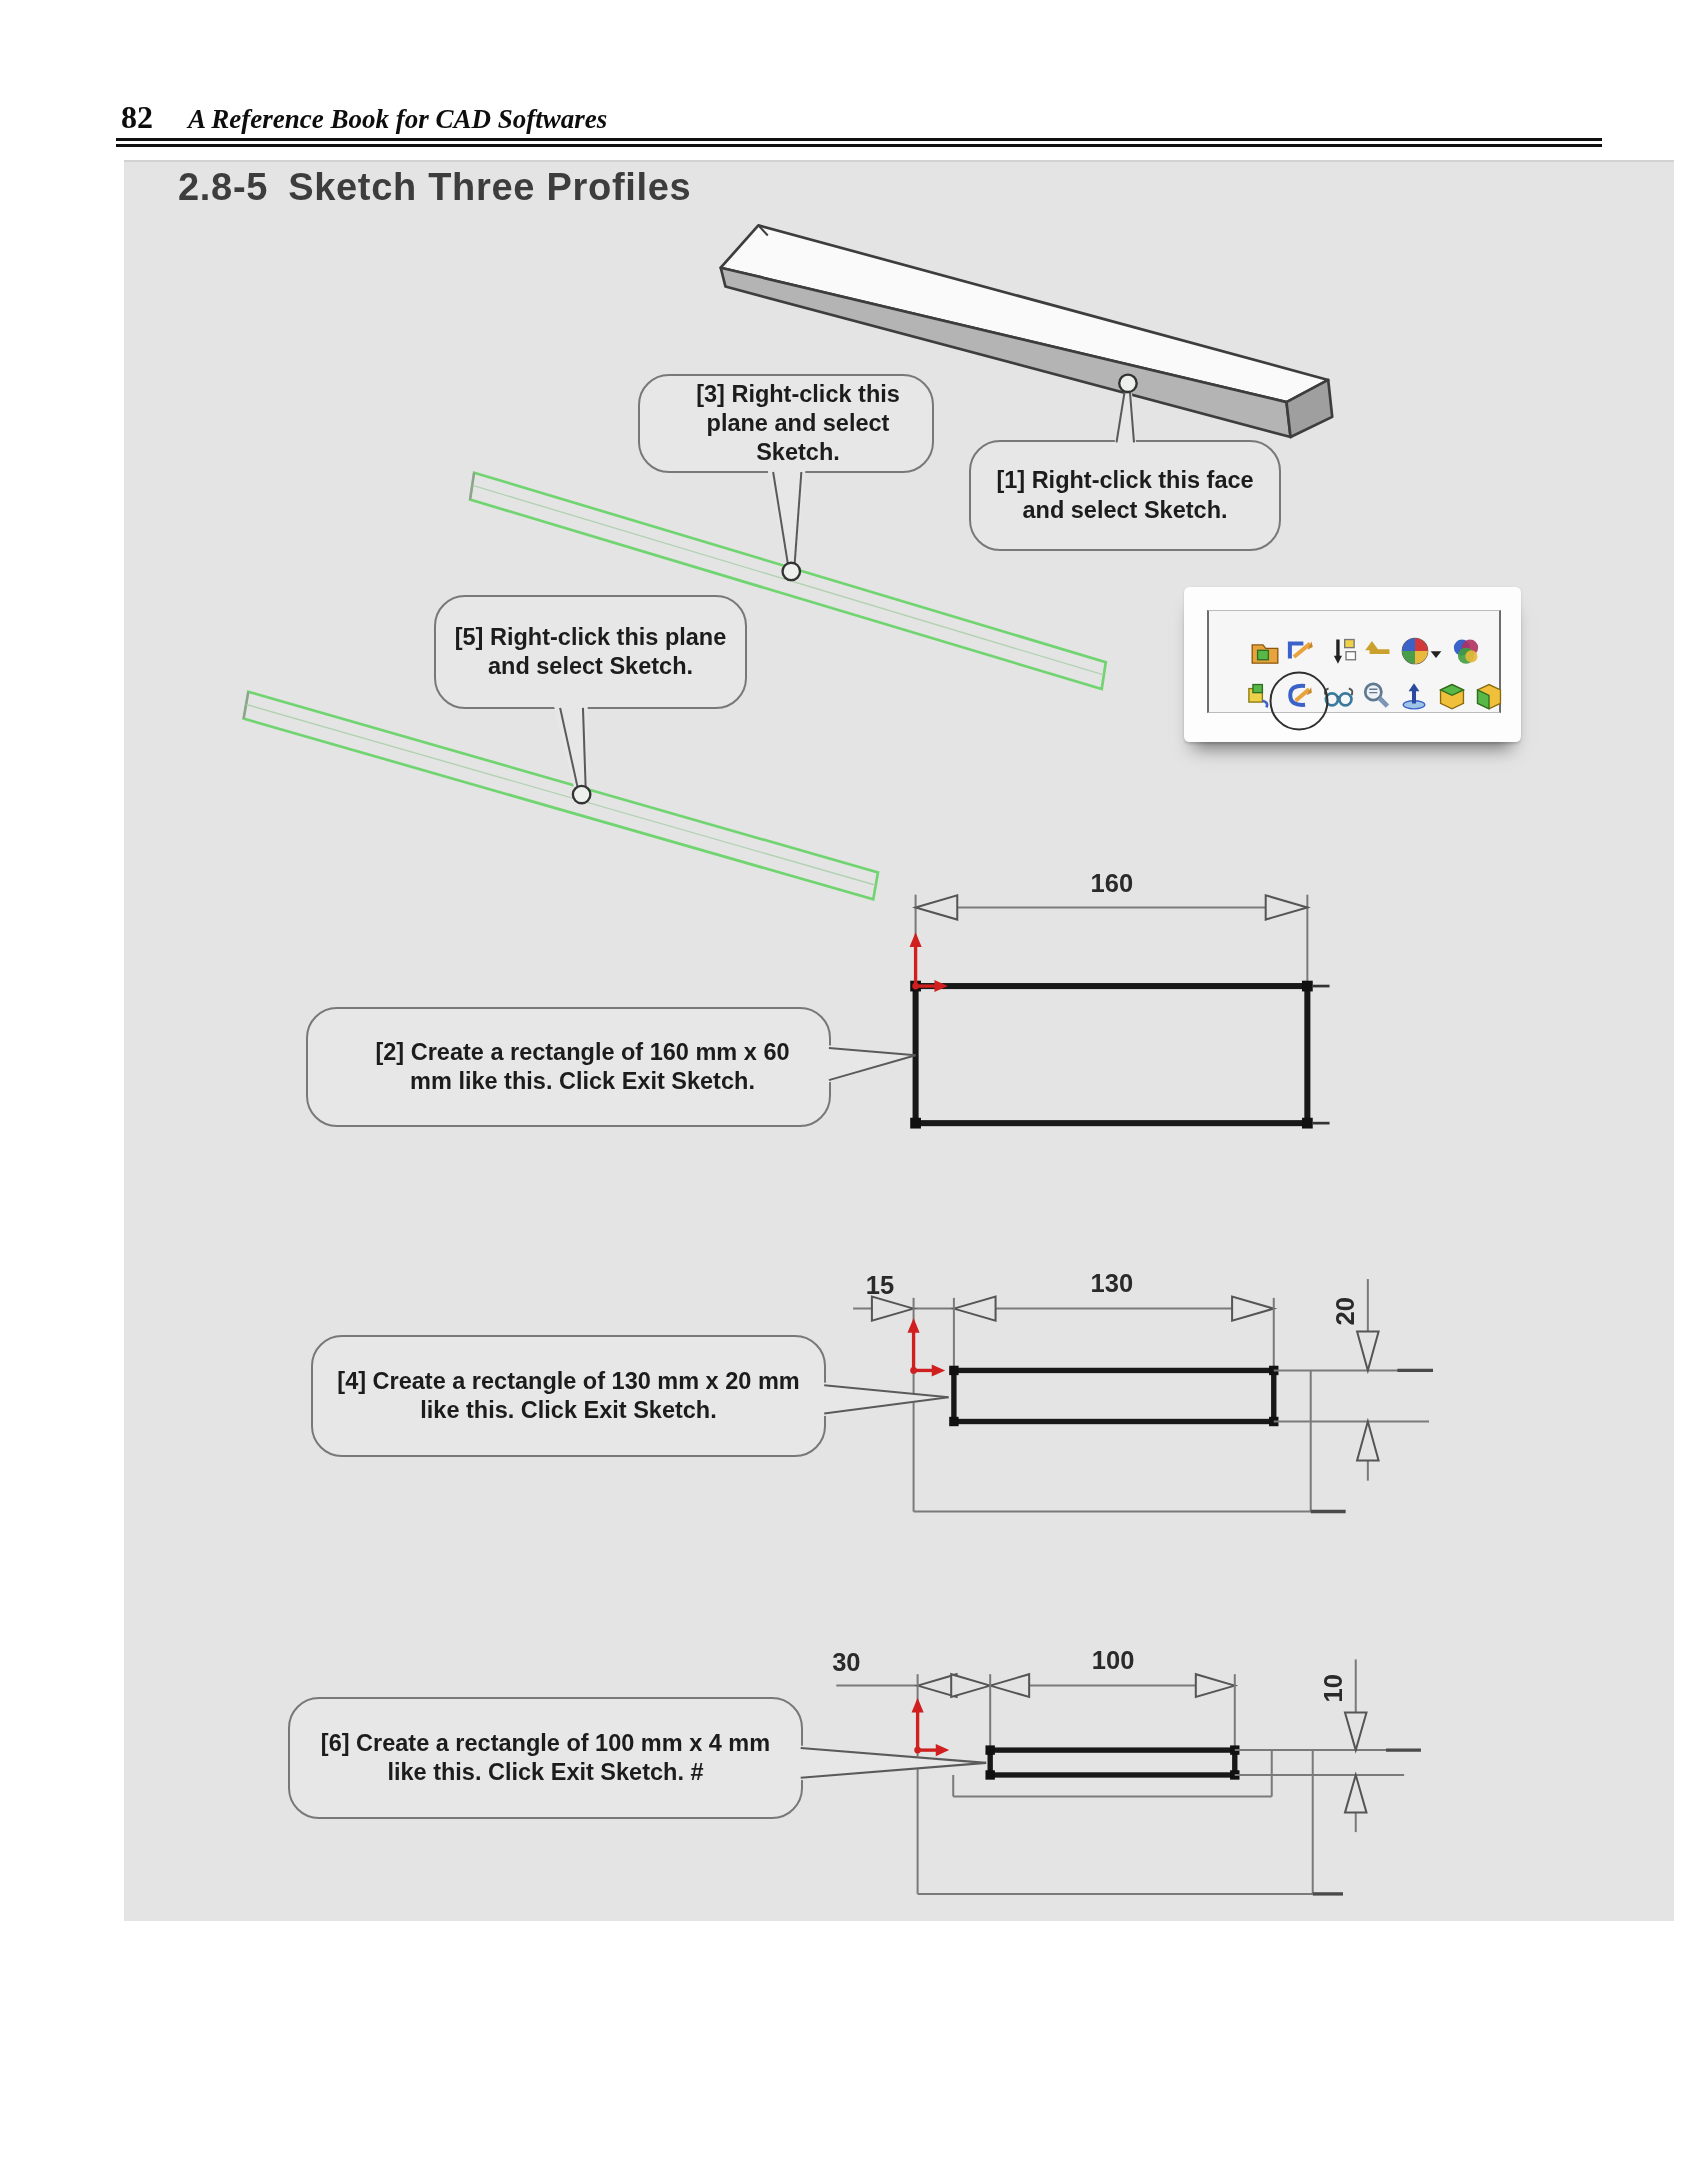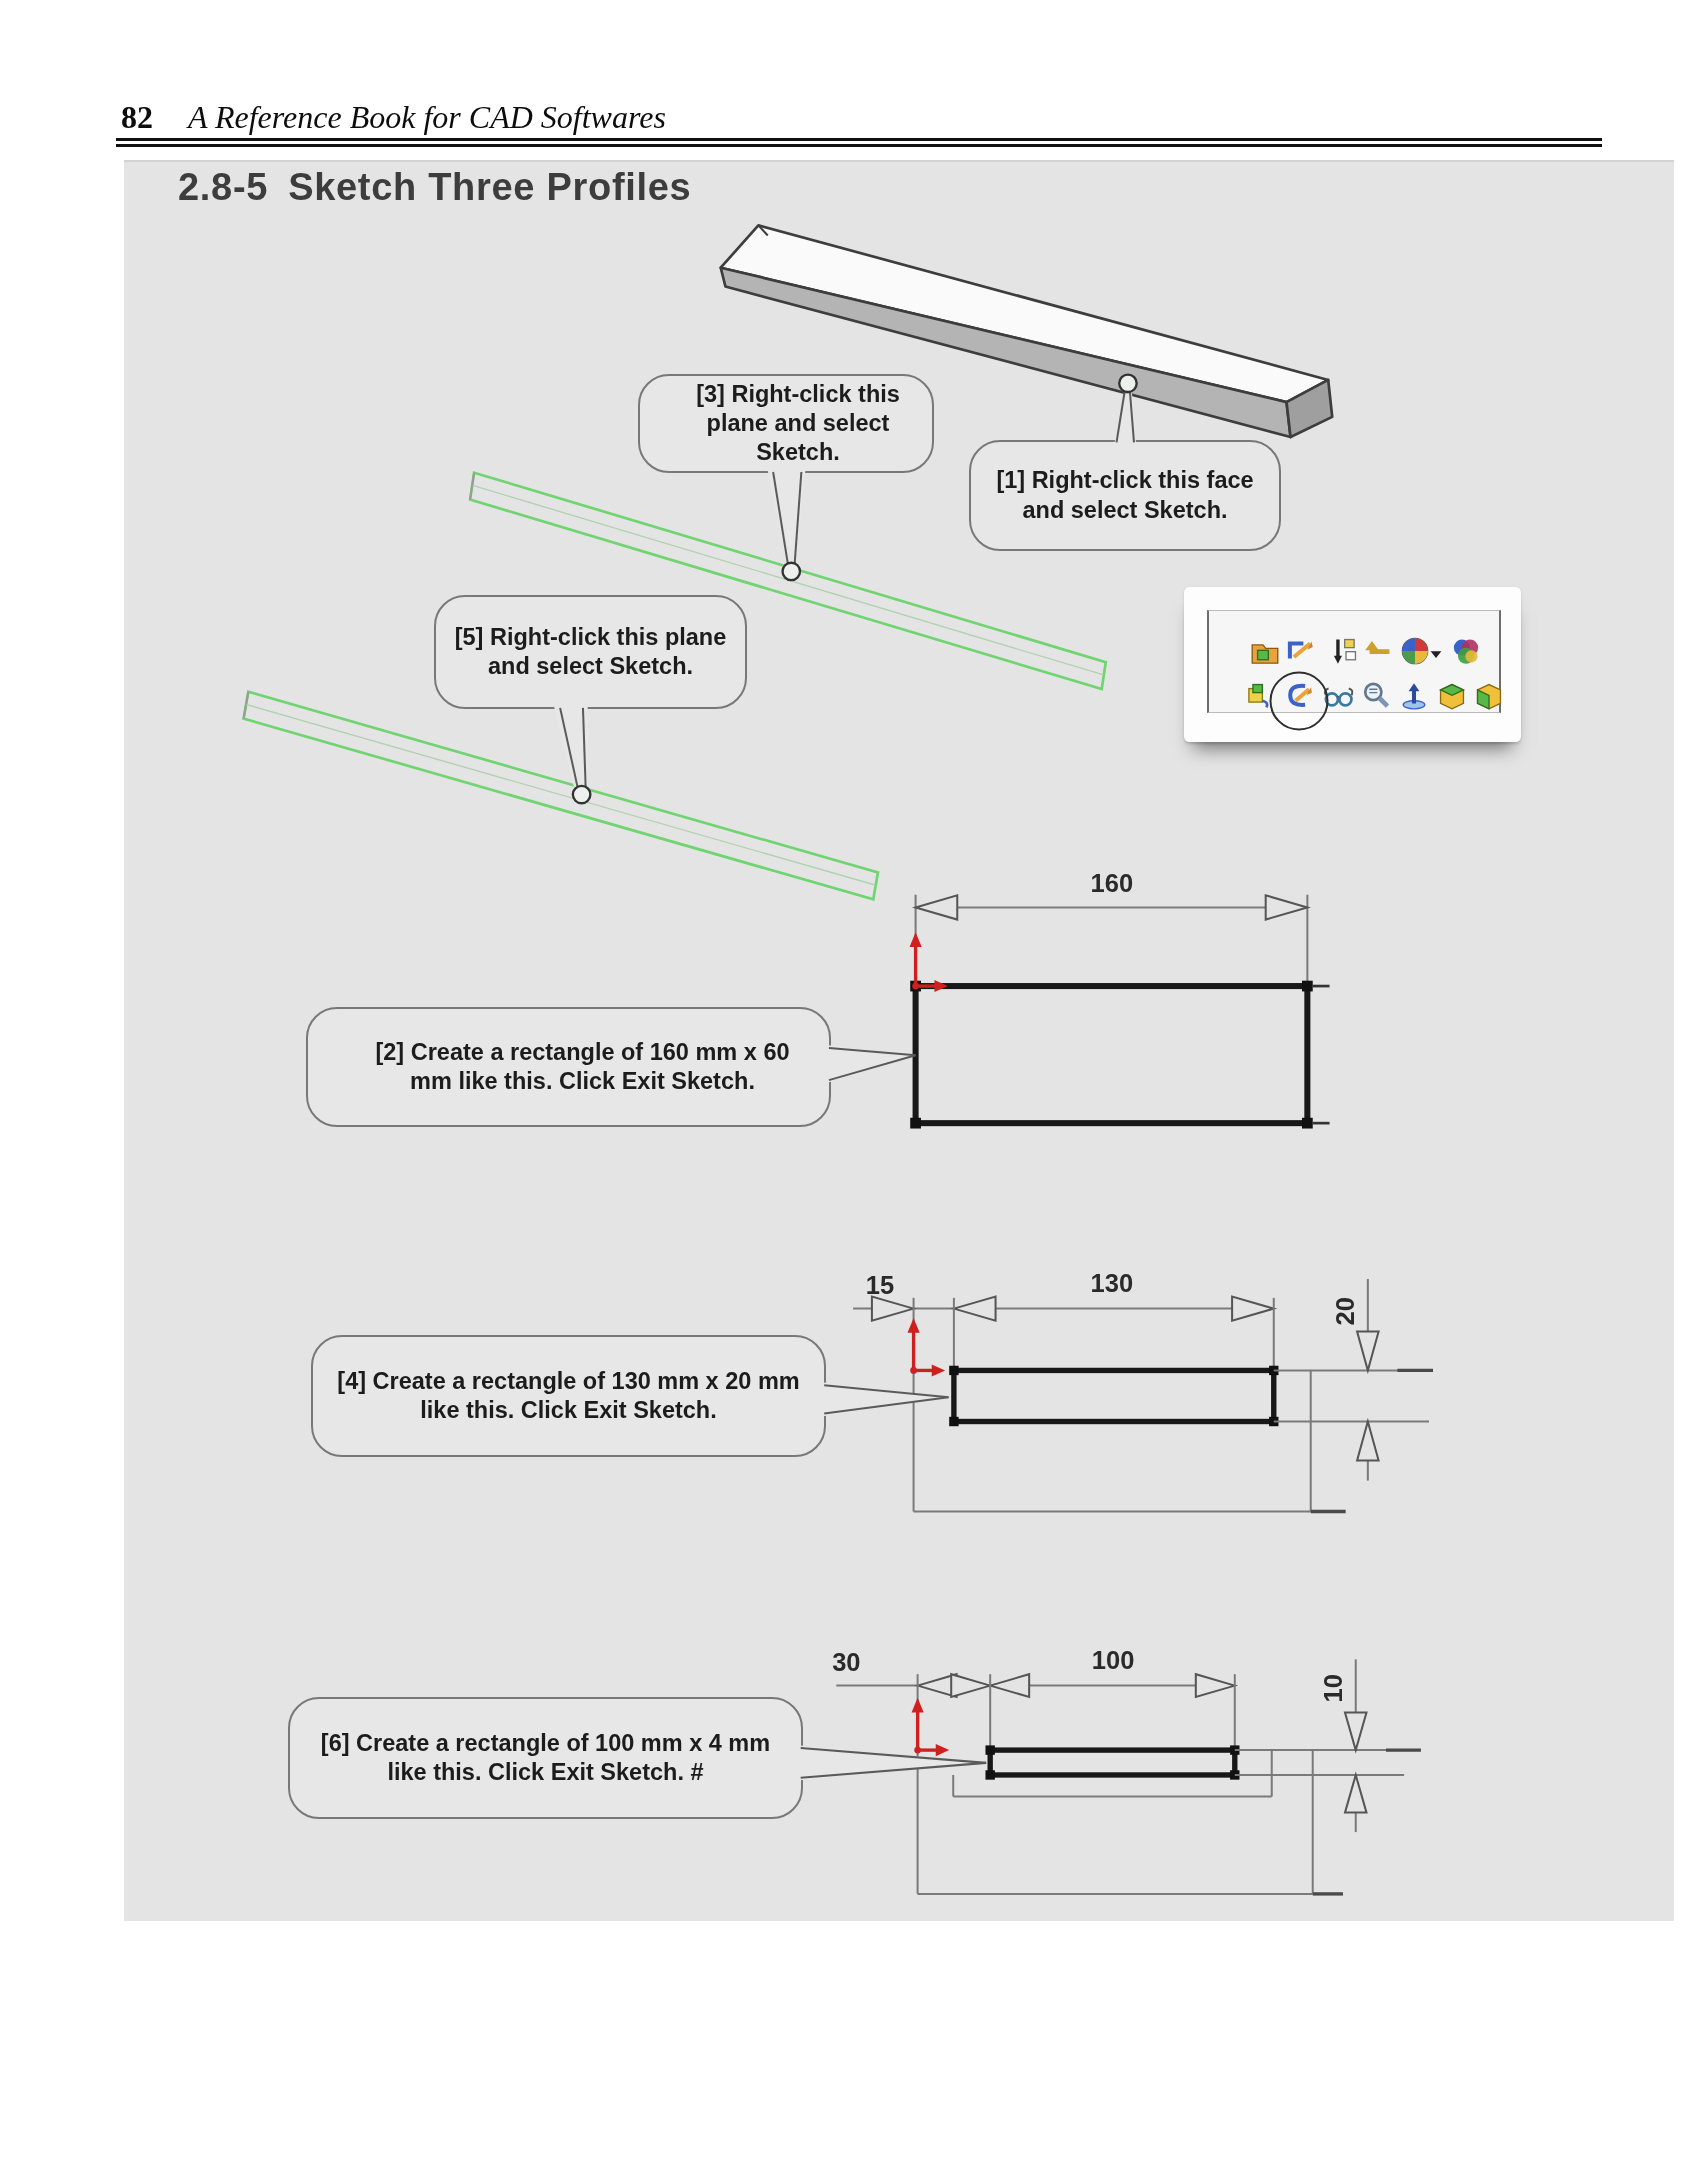--- a/index.html
+++ b/index.html
@@ -2,21 +2,21 @@
 <html style="font-size:10.8px"><head>
 <meta charset="utf-8">
 <style>
   html,body{margin:0;padding:0;background:#ffffff;}
   body{width:1707px;height:2183px;position:relative;overflow:hidden;
        font-family:"Liberation Sans", sans-serif;}
   
   .hdr{position:absolute;left:121px;top:99px;display:flex;gap:35px;align-items:baseline;
        font-family:"Liberation Serif", serif;color:#0d0d0d;}
   .hdr .pg{font-size:32px;font-weight:700;}
-  .hdr .bk{font-size:32px;font-weight:400;font-style:italic;}
+  .hdr .bk{font-size:27px;font-weight:700;font-style:italic;}
   .rule{position:absolute;left:116px;top:138px;width:1486px;height:2.7px;
         border-top:3.4px solid #101010;border-bottom:3.4px solid #101010;}
   
   .panel{position:absolute;left:124px;top:160px;width:1550px;height:1759px;
          background:#e4e4e4;border-top:2px solid #d2d2d2;}
   .sec-title{position:absolute;left:54px;top:4px;display:flex;gap:20px;z-index:4;
              font-size:38px;font-weight:700;color:#3d3d3d;letter-spacing:0.7px;}
   
   .balloon{position:absolute;background:#e7e7e7;border:2.7px solid #787878;border-radius:31px;
            display:flex;align-items:center;justify-content:center;text-align:center;

